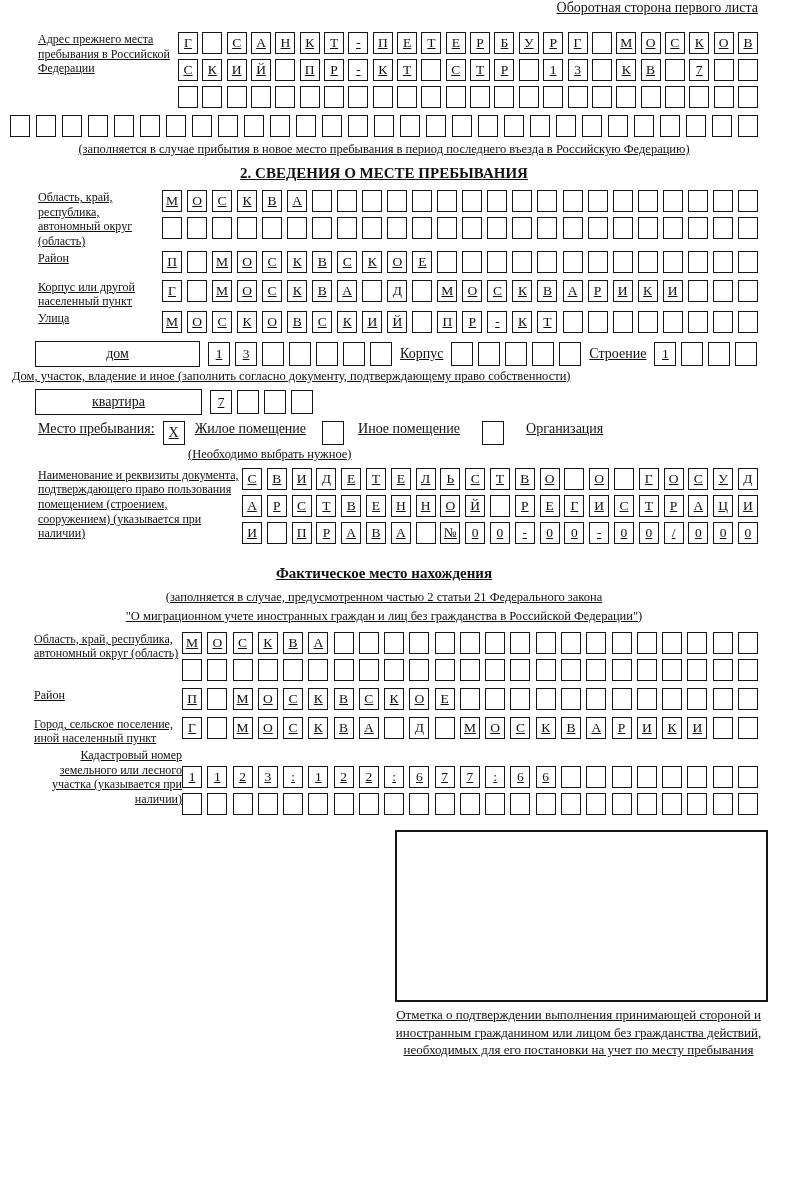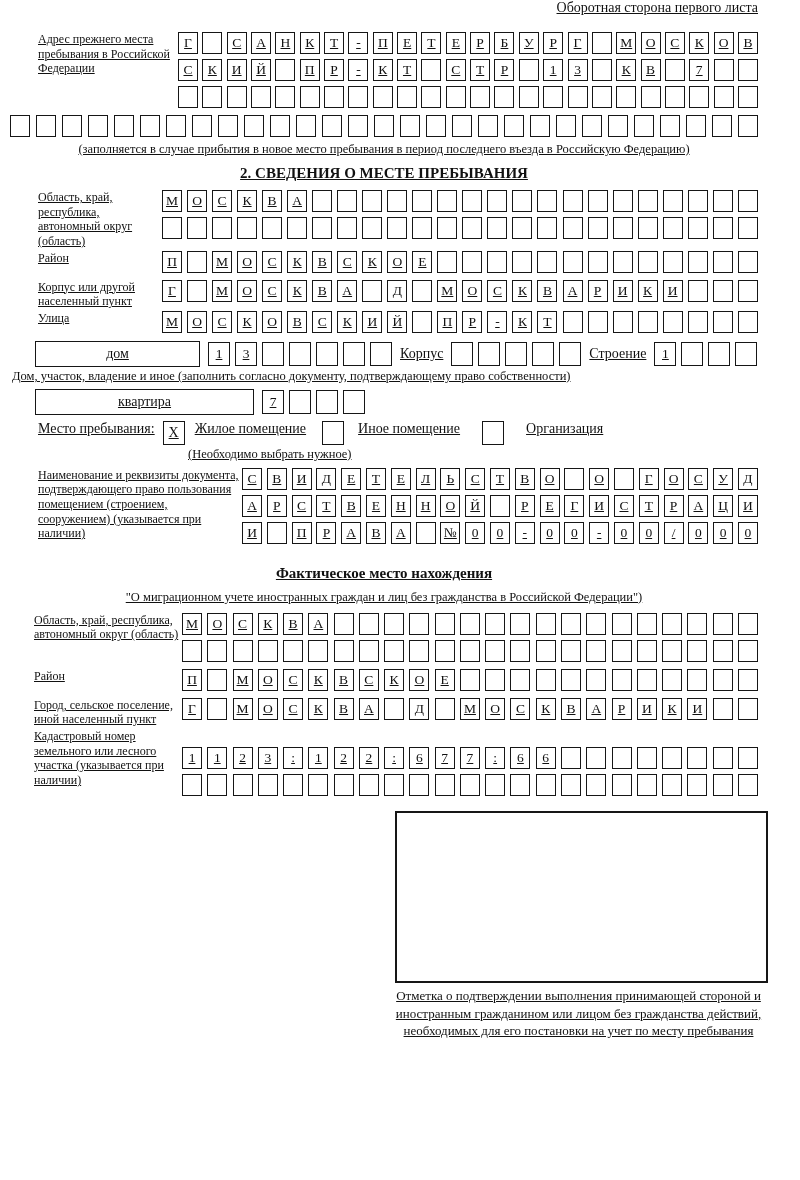--- a/index.html
+++ b/index.html
@@ -353,21 +353,21 @@
     <div class="cells-inline">
         <span class="cell digit-cell">1</span>
         <span class="cell digit-cell"></span>
         <span class="cell digit-cell"></span>
         <span class="cell digit-cell"></span>
       </div>
   </div>
   <div class="note-left">Дом, участок, владение и иное (заполнить согласно документу, подтверждающему право собственности)</div>
 
   <div class="inline-row">
-    <div class="namedbox" style="width:219px;">квартира</div>
+    <div class="namedbox" style="width:167px;">квартира</div>
     <span style="width:8px;"></span>
     <div class="cells-inline">
         <span class="cell digit-cell">7</span>
         <span class="cell digit-cell"></span>
         <span class="cell digit-cell"></span>
         <span class="cell digit-cell"></span>
       </div>
   </div>
 
   <div class="mesto-row">
@@ -456,20 +456,21 @@
           <span class="cell">0</span>
           <span class="cell">/</span>
           <span class="cell">0</span>
           <span class="cell">0</span>
           <span class="cell">0</span>
         </div>
     </div>
   </div>
 
   <div class="sec-title" style="margin-top:16px;">Фактическое место нахождения</div>
+  <div class="note">(заполняется в случае, предусмотренном частью 2 статьи 21 Федерального закона</div>
   <div class="note" style="margin-bottom:8px;">"О миграционном учете иностранных граждан и лиц без гражданства в Российской Федерации")</div>
 
   <div class="field">
     <div class="flabel w-fact" style="padding-left:24px;">Область, край, республика, автономный округ (область)</div>
     <div class="fcol">
       <div class="cells">
           <span class="cell">М</span>
           <span class="cell">О</span>
           <span class="cell">С</span>
           <span class="cell">К</span>
@@ -577,21 +578,21 @@
           <span class="cell">И</span>
           <span class="cell">К</span>
           <span class="cell">И</span>
           <span class="cell"></span>
           <span class="cell"></span>
         </div>
       </div>
   </div>
 
   <div class="field">
-    <div class="flabel w-fact" style="padding-left:24px;">Кадастровый номер земельного или лесного участка (указывается при наличии)</div>
+    <div class="flabel w-fact" style="padding-left:24px;text-align:right;">Кадастровый номер земельного или лесного участка (указывается при наличии)</div>
     <div class="fcol" style="padding-top:18px;">
       <div class="cells">
           <span class="cell">1</span>
           <span class="cell">1</span>
           <span class="cell">2</span>
           <span class="cell">3</span>
           <span class="cell">:</span>
           <span class="cell">1</span>
           <span class="cell">2</span>
           <span class="cell">2</span>

